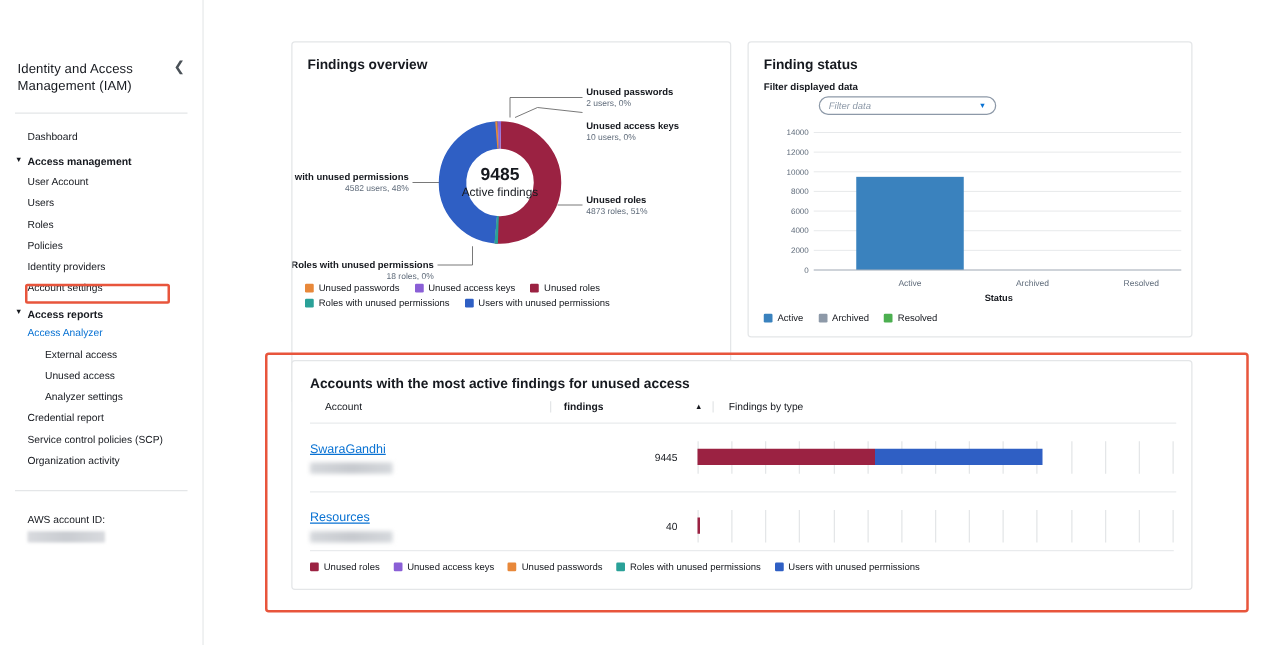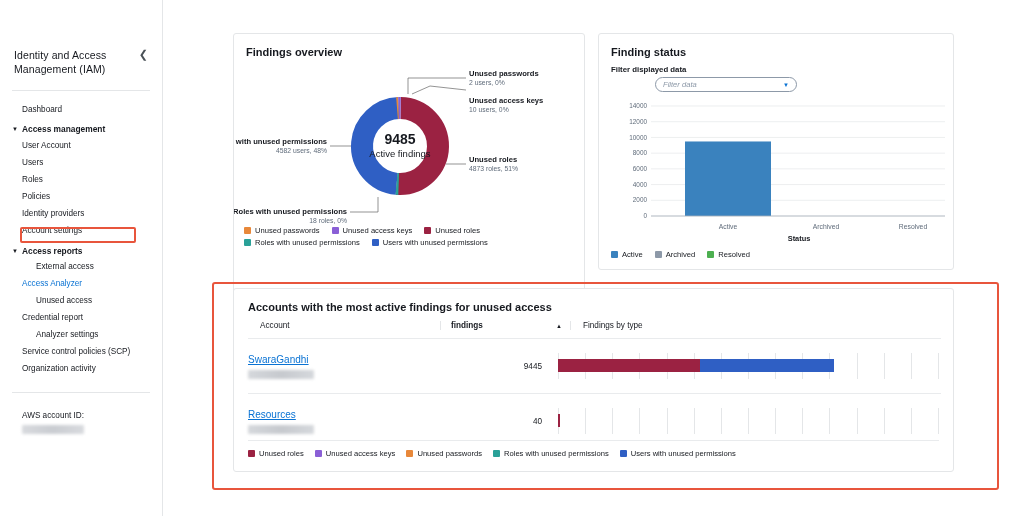--- a/index.html
+++ b/index.html
@@ -147,25 +147,25 @@
       <div class="sb-link">Users</div>
       <div class="sb-link">Roles</div>
       <div class="sb-link">Policies</div>
       <div class="sb-link">Identity providers</div>
       <div class="sb-link">Account settings</div>
 
       <div class="sb-group">
         <span class="caret">▼</span>
         <span>Access reports</span>
       </div>
+      <div class="sb-link sb-active">Access Analyzer</div>
       <div class="sb-link sb-sub">External access</div>
-      <div class="sb-link sb-active">Access Analyzer</div>
       <div class="sb-link sb-sub">Unused access</div>
+      <div class="sb-link sb-sub">Analyzer settings</div>
       <div class="sb-link">Credential report</div>
-      <div class="sb-link sb-sub">Analyzer settings</div>
       <div class="sb-link">Service control policies (SCP)</div>
       <div class="sb-link">Organization activity</div>
     </div>
 
     <div class="sb-foot-rule"></div>
     <div class="sb-acct">AWS account ID:</div>
     <div class="sb-redact"></div>
   </div>
   <div class="hl-box"></div>
 

